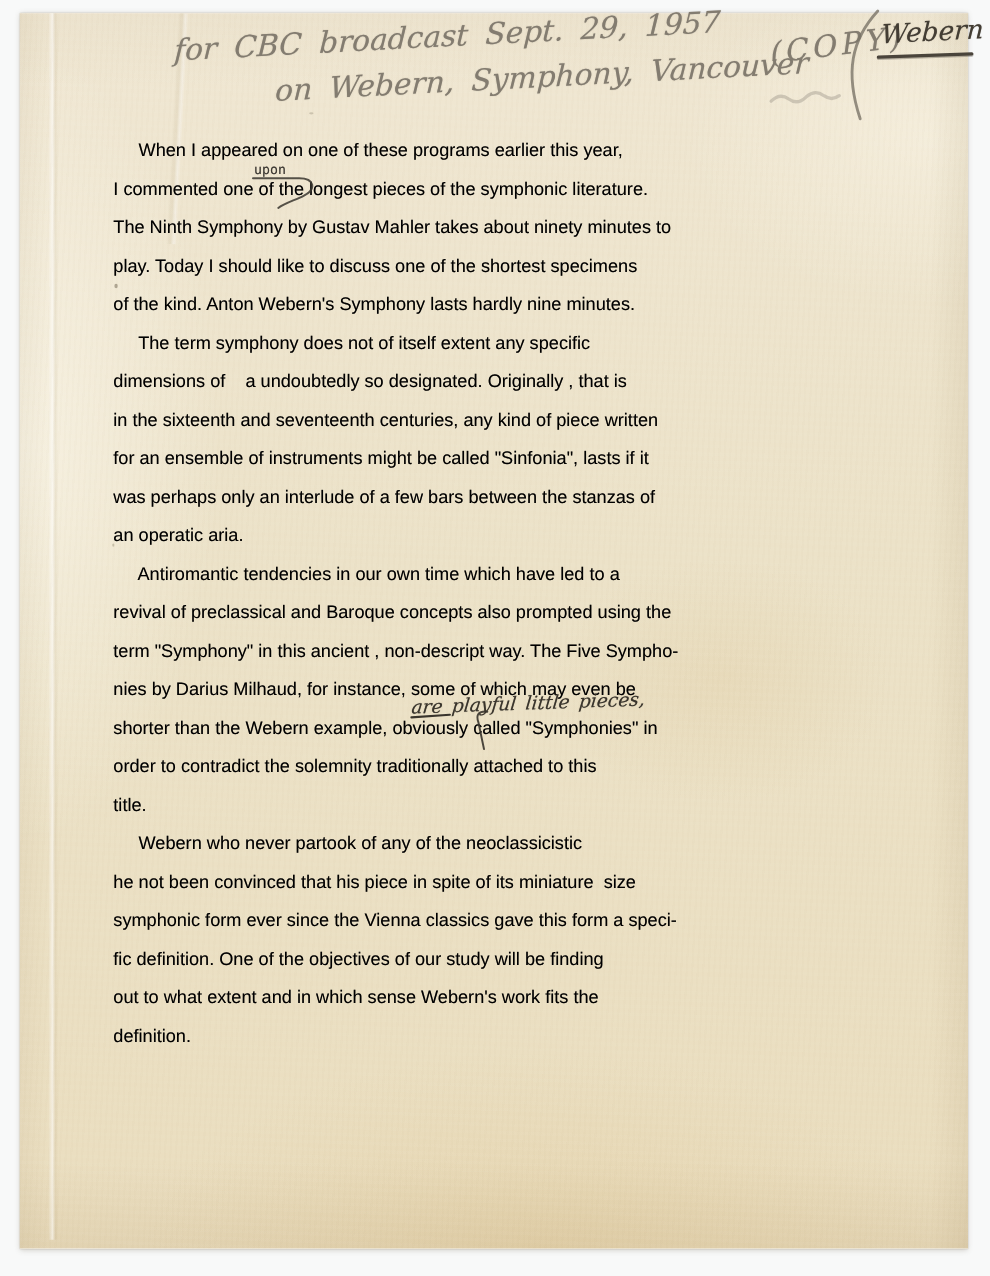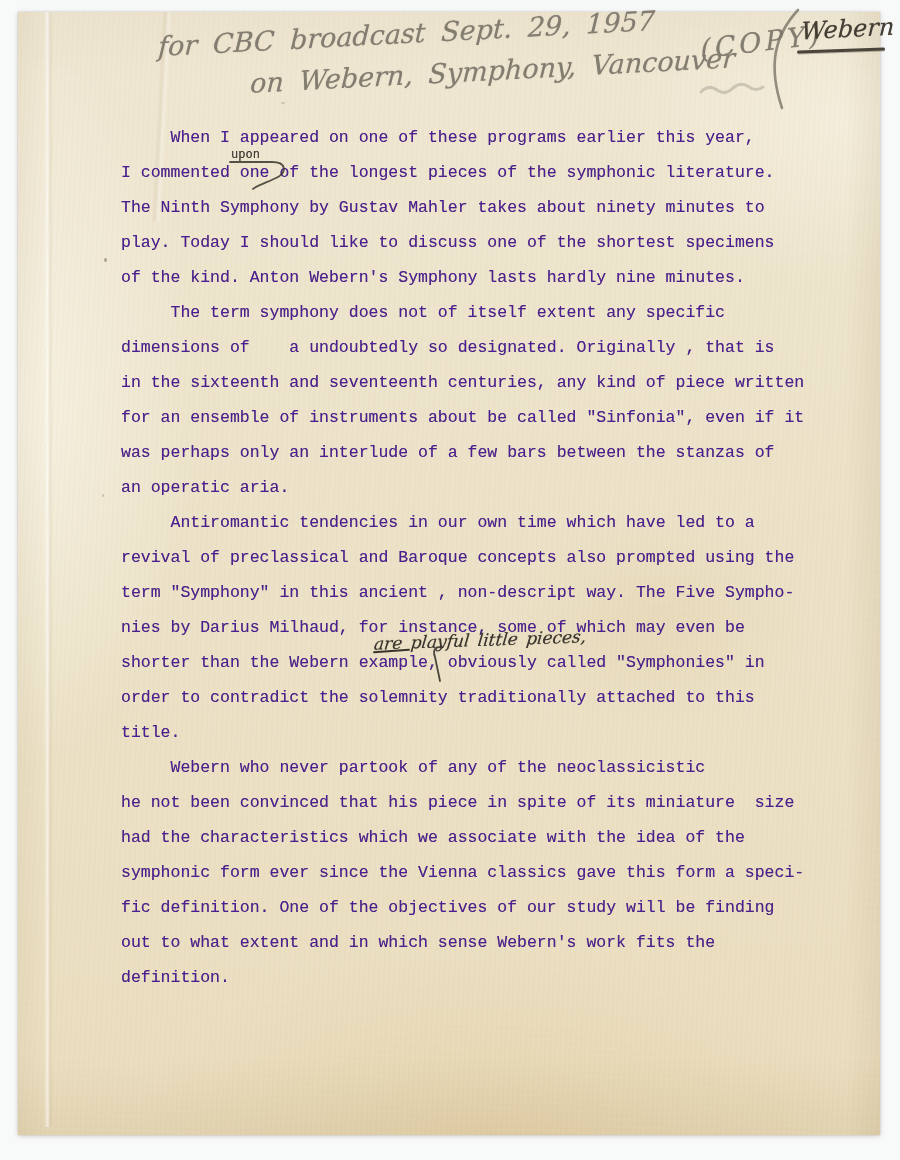--- a/index.html
+++ b/index.html
@@ -42,24 +42,24 @@
   }
   .crease-left2{
     left:138px;top:0;width:10px;height:210px;
     background:linear-gradient(90deg, transparent, rgba(150,130,90,0.10) 45%, rgba(255,255,255,0.4) 75%, transparent);
     transform:rotate(3deg);
   }
   .speck{position:absolute;border-radius:50%;background:rgba(90,80,60,0.45);pointer-events:none;}
 
   
   .typed{
-    position:absolute;left:121px;top:120px;width:720px;
-    font-family:Liberation Mono, monospace;
+    position:absolute;left:103px;top:120px;width:720px;
+    font-family:Liberation Sans, sans-serif;
     font-size:16.5px;
-    color:#4c1d95;
+    color:#000000;
     text-shadow:0 0 0.6px rgba(63,59,54,0.55);
   }
   .tline{height:35px;line-height:35px;white-space:pre;}
 
   .typed-insert{
     position:absolute;left:231px;top:147px;
     font-family:"DejaVu Sans Mono", monospace;
     font-size:12px;color:#3f3b35;
     text-shadow:0 0 0.6px rgba(63,59,54,0.55);
     white-space:pre;
@@ -141,21 +141,21 @@
       <div class="tline">play. Today I should like to discuss one of the shortest specimens</div>
 
       <div class="tline">of the kind. Anton Webern's Symphony lasts hardly nine minutes.</div>
 
       <div class="tline">     The term symphony does not of itself extent any specific</div>
 
       <div class="tline">dimensions of    a undoubtedly so designated. Originally , that is</div>
 
       <div class="tline">in the sixteenth and seventeenth centuries, any kind of piece written</div>
 
-      <div class="tline">for an ensemble of instruments about be called "Sinfonia", even if it</div>
+      <div class="tline">for an ensemble of instruments might be called "Sinfonia", lasts if it</div>
 
       <div class="tline">was perhaps only an interlude of a few bars between the stanzas of</div>
 
       <div class="tline">an operatic aria.</div>
 
       <div class="tline">     Antiromantic tendencies in our own time which have led to a</div>
 
       <div class="tline">revival of preclassical and Baroque concepts also prompted using the</div>
 
       <div class="tline">term "Symphony" in this ancient , non-descript way. The Five Sympho-</div>
@@ -166,21 +166,20 @@
 
       <div class="tline">order to contradict the solemnity traditionally attached to this</div>
 
       <div class="tline">title.</div>
 
       <div class="tline">     Webern who never partook of any of the neoclassicistic</div>
 
 
       <div class="tline">he not been convinced that his piece in spite of its miniature  size</div>
 
-      <div class="tline">had the characteristics which we associate with the idea of the</div>
 
       <div class="tline">symphonic form ever since the Vienna classics gave this form a speci-</div>
 
       <div class="tline">fic definition. One of the objectives of our study will be finding</div>
 
       <div class="tline">out to what extent and in which sense Webern's work fits the</div>
 
       <div class="tline">definition.</div>
     </div>
 

